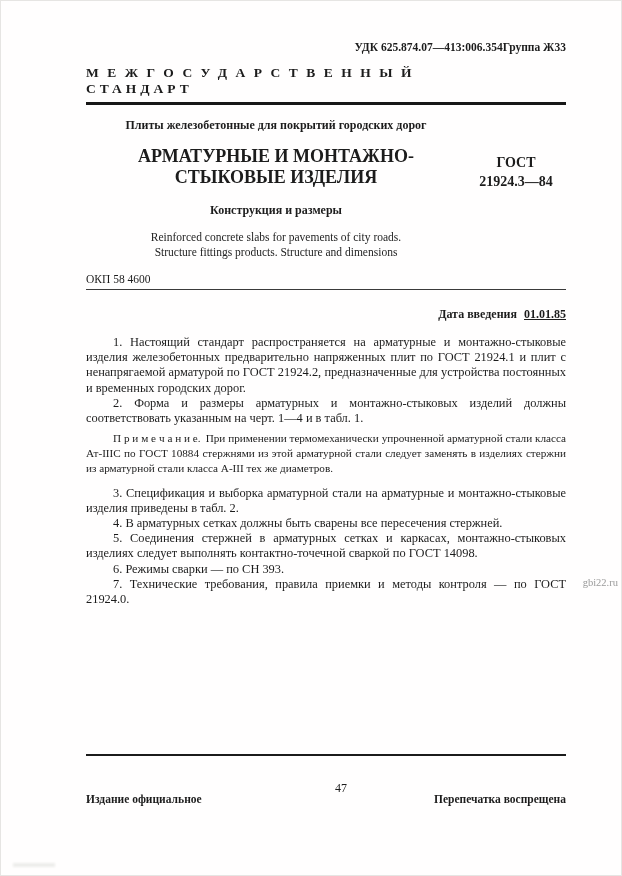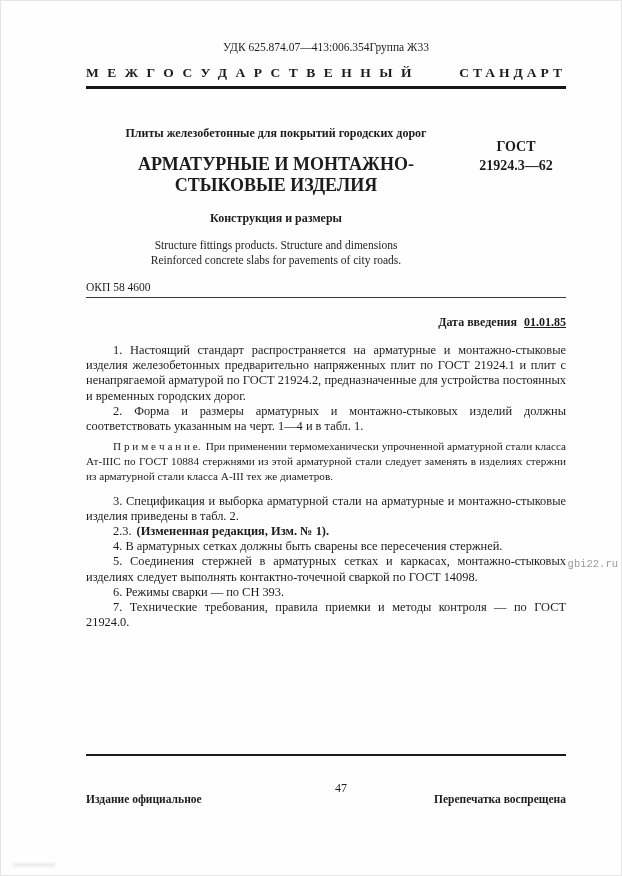--- a/index.html
+++ b/index.html
@@ -20,47 +20,47 @@
   }
   .content {
     position: absolute;
     left: 85px;
     top: 0;
     width: 480px;
   }
   .udk-row {
     margin-top: 40px;
     display: flex;
-    justify-content: center;
-    font-weight: normal;
+    justify-content: flex-end;
+    font-weight: bold;
     font-size: 11.5px;
   }
   .std-row {
     margin-top: 12px;
     display: flex;
     justify-content: space-between;
     font-weight: bold;
     font-size: 13.5px;
     white-space: nowrap;
+    flex-direction: column;
   }
   .std-word1 { letter-spacing: 8.5px; }
   .std-word2 { letter-spacing: 4px; }
   .rule-thick {
     margin-top: 5px;
     height: 3px;
     background: #171717;
   }
   .title-block {
     display: flex;
     margin-top: 8px;
   }
   .title-left {
     flex: 1;
     text-align: center;
-    margin-top: 24px;
   }
   .subject {
     margin-top: 5px;
     font-weight: bold;
     font-size: 12px;
   }
   .main-title {
     margin-top: 13px;
     font-weight: bold;
     font-size: 18px;
@@ -143,23 +143,23 @@
   .page-num {
     position: absolute;
     left: 100px;
     width: 480px;
     top: 780px;
     text-align: center;
     font-size: 12px;
   }
   .watermark {
     position: absolute;
-    top: 557px;
+    top: 576px;
     right: 3px;
-    font-family: Liberation Mono, monospace;
+    font-family: Liberation Serif, serif;
     font-size: 10.5px;
     color: #9a9a9a;
     text-align: right;
   }
   .scan-artifact {
     position: absolute;
     left: 12px;
     top: 862px;
     width: 42px;
     height: 4px;
@@ -184,47 +184,44 @@
     </div>
 
     <div class="rule-thick"></div>
 
     <div class="title-block">
       <div class="title-left">
         <div class="subject">Плиты железобетонные  для покрытий городских дорог</div>
         <div class="main-title">АРМАТУРНЫЕ И МОНТАЖНО-СТЫКОВЫЕ ИЗДЕЛИЯ</div>
         <div class="subtitle">Конструкция и размеры</div>
         <div class="title-en">
+          <div>Reinforced concrete slabs for pavements of city roads.</div>
           <div>Structure fittings products. Structure and dimensions</div>
-          <div>Reinforced concrete slabs for pavements of city roads.</div>
         </div>
       </div>
       <div class="gost-box">
         <div>ГОСТ</div>
-        <div>21924.3—62</div>
+        <div>21924.3—84</div>
       </div>
     </div>
 
     <div class="okp">ОКП 58 4600</div>
     <div class="rule-thin"></div>
 
     <div class="date-line">
       <span class="label">Дата введения</span><span class="value">01.01.85</span>
     </div>
 
     <div class="body-text">
       <p>1. Настоящий стандарт распространяется на арматурные и монтажно-стыковые изделия железобетонных предварительно напряженных плит по ГОСТ 21924.1 и плит с ненапрягаемой арматурой по ГОСТ 21924.2, предназначенные для устройства постоянных и временных городских дорог.</p>
       <p>2. Форма и размеры арматурных и монтажно-стыковых изделий должны соответствовать указанным на черт. 1—4 и в табл. 1.</p>
       <p class="note">
         <span class="note-label">П р и м е ч а н и е.</span><span>При применении термомеханически упрочненной арматурной стали класса Ат-IIIС по ГОСТ 10884 стержнями из этой арматурной стали следует заменять в изделиях стержни из арматурной стали класса А-III тех же диаметров.</span>
       </p>
       <p>3. Спецификация и выборка арматурной стали на арматурные и монтажно-стыковые изделия приведены в табл. 2.</p>
-      <p class="p23">
-        <span class="num">2.3.</span><span class="bold">(Измененная редакция, Изм. № 1).</span>
-      </p>
       <p>4. В арматурных сетках должны быть сварены все пересечения стержней.</p>
       <p>5. Соединения стержней в арматурных сетках и каркасах, монтажно-стыковых изделиях следует выполнять контактно-точечной сваркой по ГОСТ 14098.</p>
       <p>6. Режимы сварки — по СН 393.</p>
       <p>7. Технические требования, правила приемки и методы контроля — по ГОСТ 21924.0.</p>
     </div>
   </div>
 
   <div class="footer-rule"></div>
   <div class="footer-row">
     <span>Издание официальное</span>

